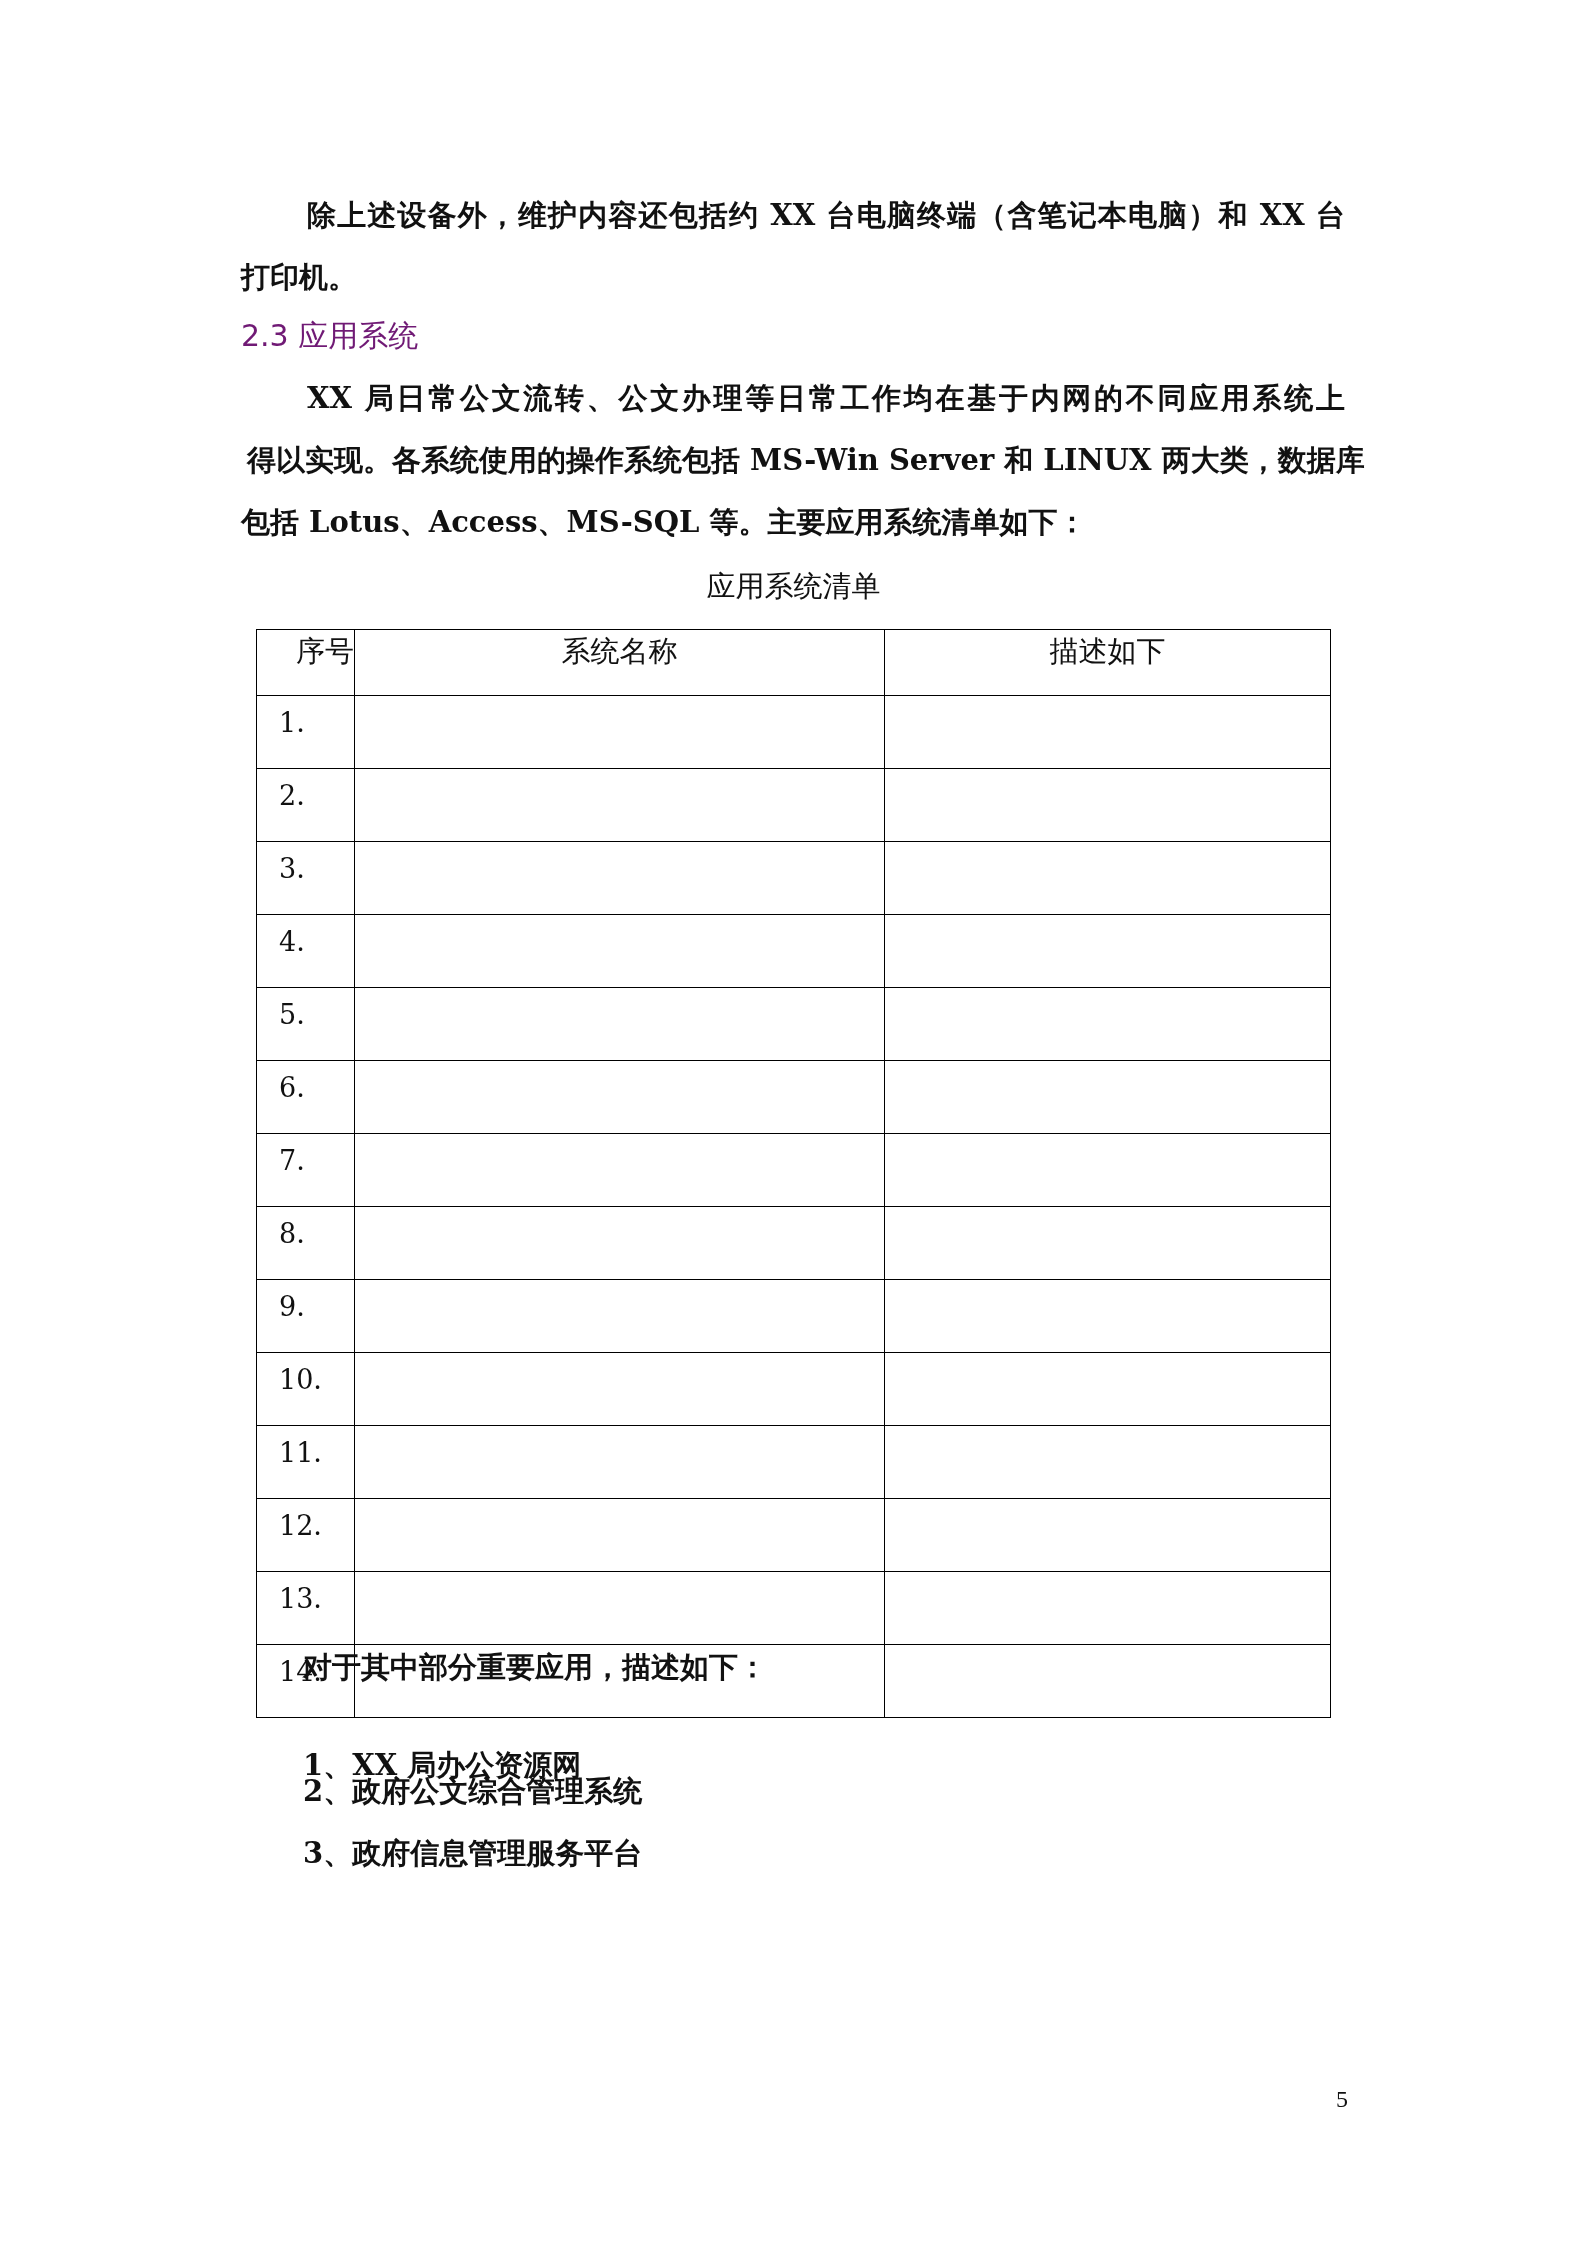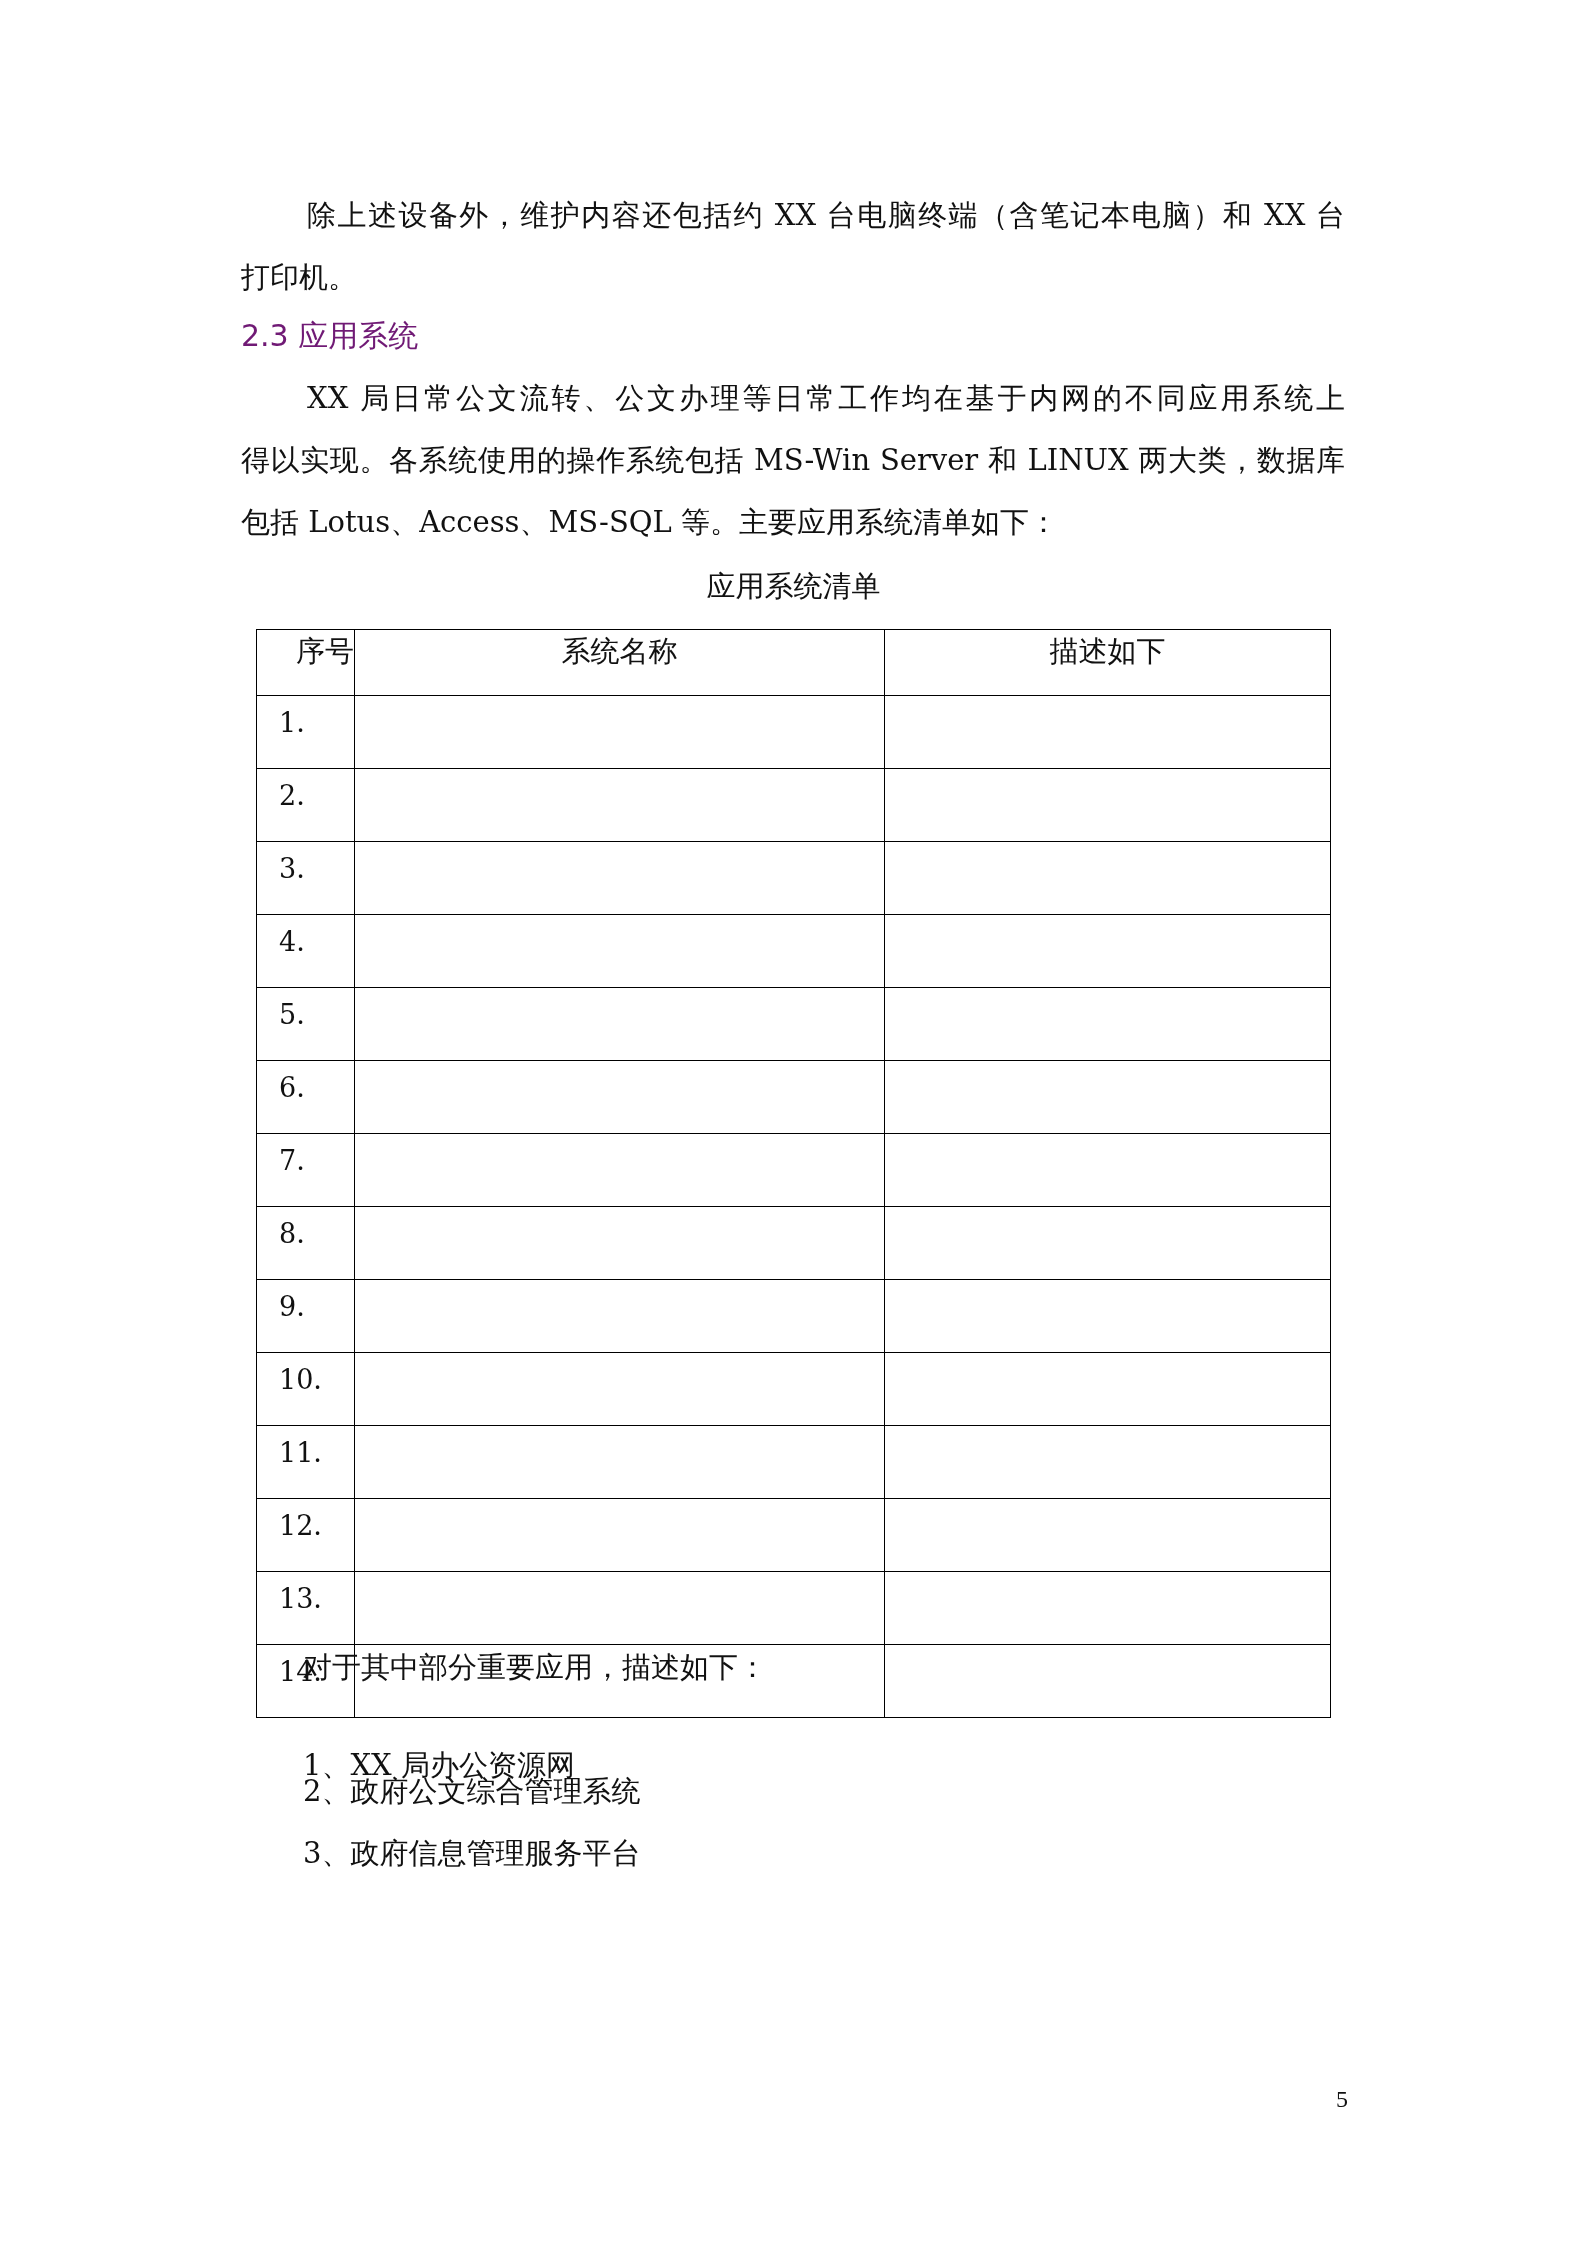--- a/index.html
+++ b/index.html
@@ -1,18 +1,18 @@
 <!DOCTYPE html>
 <html><head>
 <meta charset="utf-8">
 <style>
   html, body { margin: 0; padding: 0; background: #ffffff; }
   body { width: 1587px; height: 2245px; position: relative; overflow: hidden;
          font-family: "DejaVu Serif", "Liberation Serif", serif; color: #111; }
-  .line { position: absolute; font-size: 29px; line-height: 34px; white-space: nowrap; }
+  .line { position: absolute; font-size: 29px; line-height: 34px; white-space: nowrap; font-weight: bold; }
   .justify { text-align: justify; text-align-last: justify; }
   .heading { position: absolute; left: 241px; top: 318px; font-size: 30px; line-height: 36px;
              font-family: "DejaVu Sans", "Liberation Sans", sans-serif; }
   .caption { position: absolute; left: 0; width: 1587px; top: 569px; text-align: center;
              font-size: 29px; line-height: 34px; }
   table.sys { position: absolute; left: 256px; top: 629px; border-collapse: collapse;
               width: 1074px; table-layout: fixed; }
   table.sys td, table.sys th { border: 1.8px solid #000; padding: 0; vertical-align: top;
               font-size: 29px; font-weight: normal; line-height: 34px; }
   table.sys th { height: 61px; padding-top: 4px; text-align: center; }
@@ -28,21 +28,21 @@
 
 <div>
   <div class="line justify" style="left:307px; top:198px; width:1038px;">除上述设备外，维护内容还包括约 XX 台电脑终端（含笔记本电脑）和 XX 台</div>
   <div class="line" style="left:241px; top:260px;">打印机。</div>
 </div>
 
 <div class="heading" id="sec-heading" style="color: #701a75;">2.3 应用系统</div>
 
 <div>
   <div class="line justify" style="left:307px; top:381px; width:1038px;">XX 局日常公文流转、公文办理等日常工作均在基于内网的不同应用系统上</div>
-  <div class="line justify" style="left:241px; top:443px; width:1104px;">得以实现。各系统使用的操作系统包括 MS-Win Server 和 LINUX 两大类，数据库</div>
+  <div class="line justify" style="left:247px; top:443px; width:1104px;">得以实现。各系统使用的操作系统包括 MS-Win Server 和 LINUX 两大类，数据库</div>
   <div class="line" style="left:241px; top:505px;">包括 Lotus、Access、MS-SQL 等。主要应用系统清单如下：</div>
 </div>
 
 <div class="caption">应用系统清单</div>
 
 <table class="sys">
   <colgroup>
     <col style="width:98px">
     <col style="width:530px">
     <col style="width:446px">

